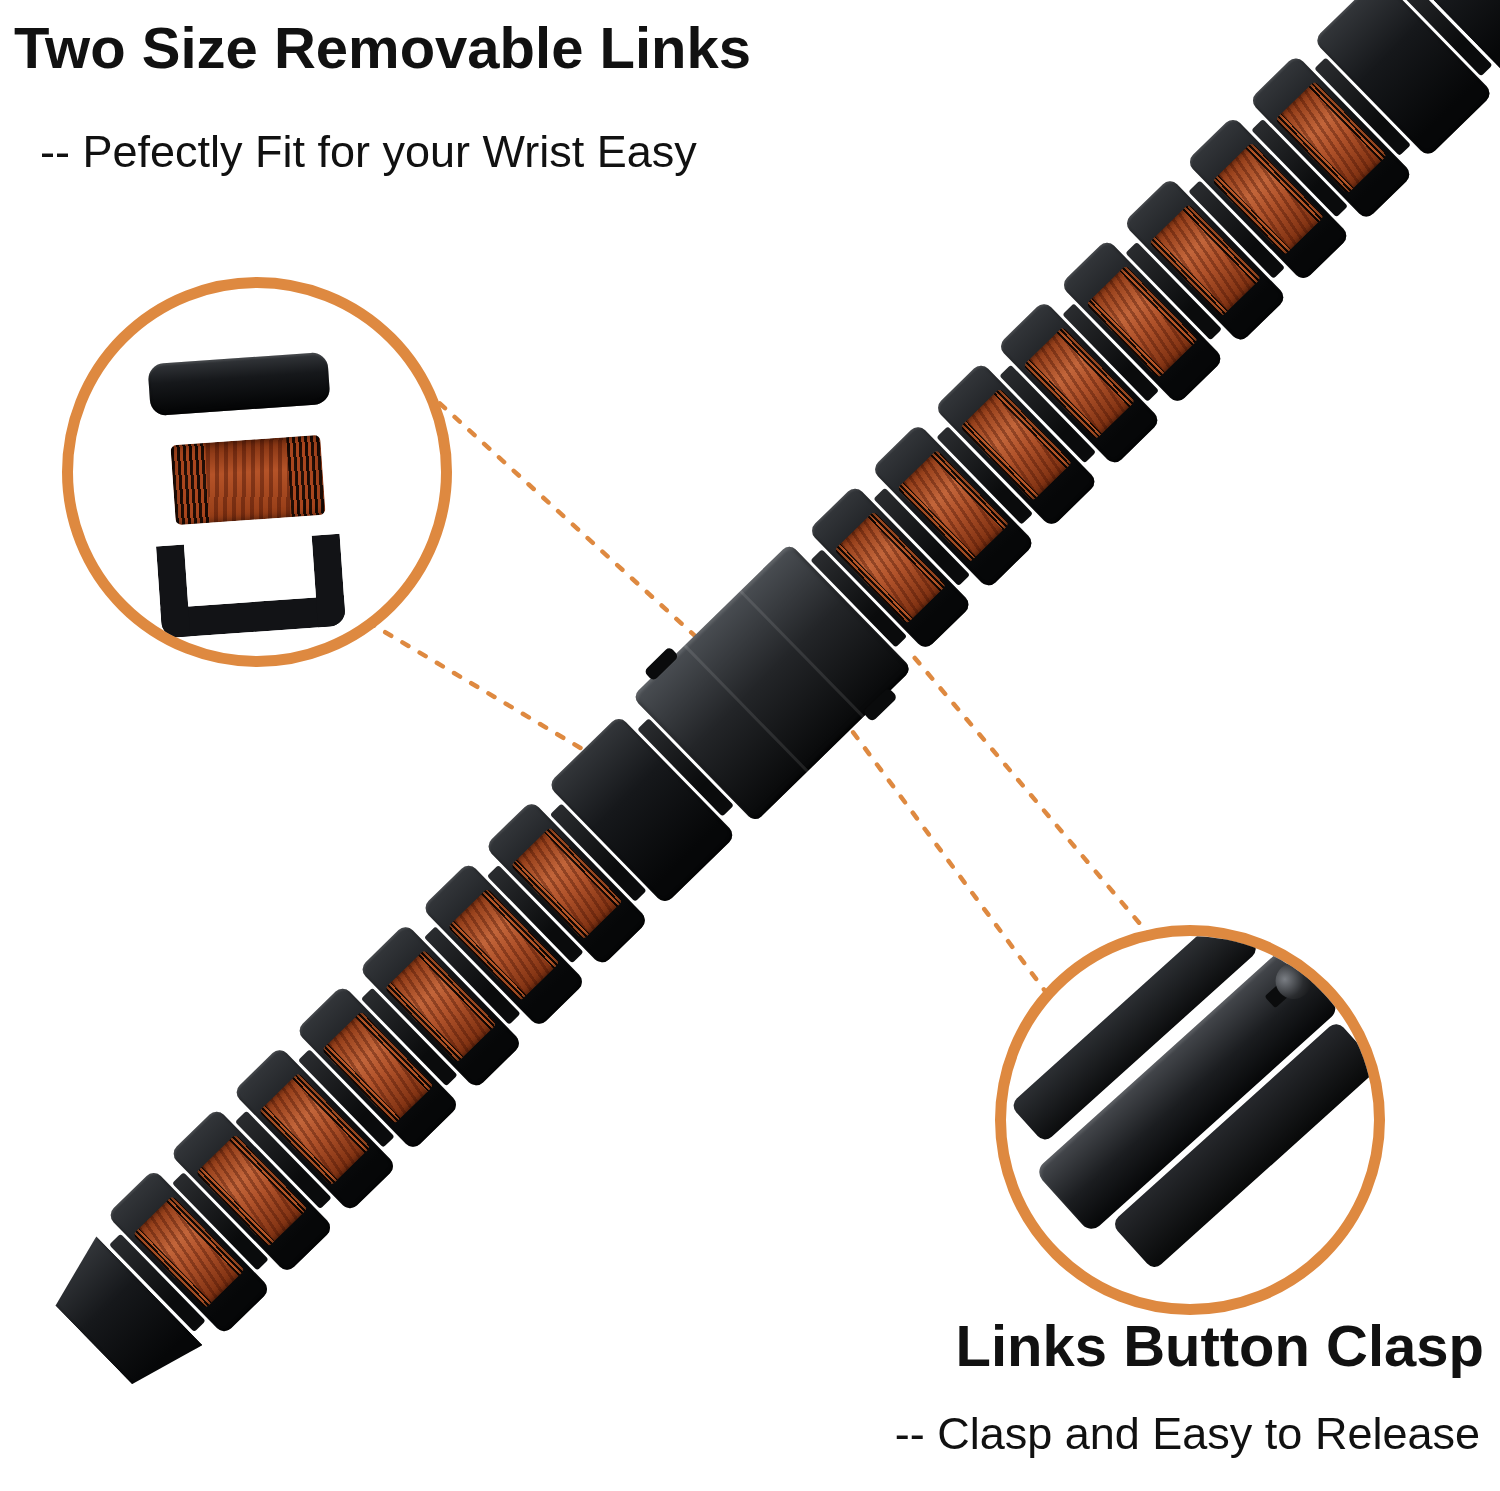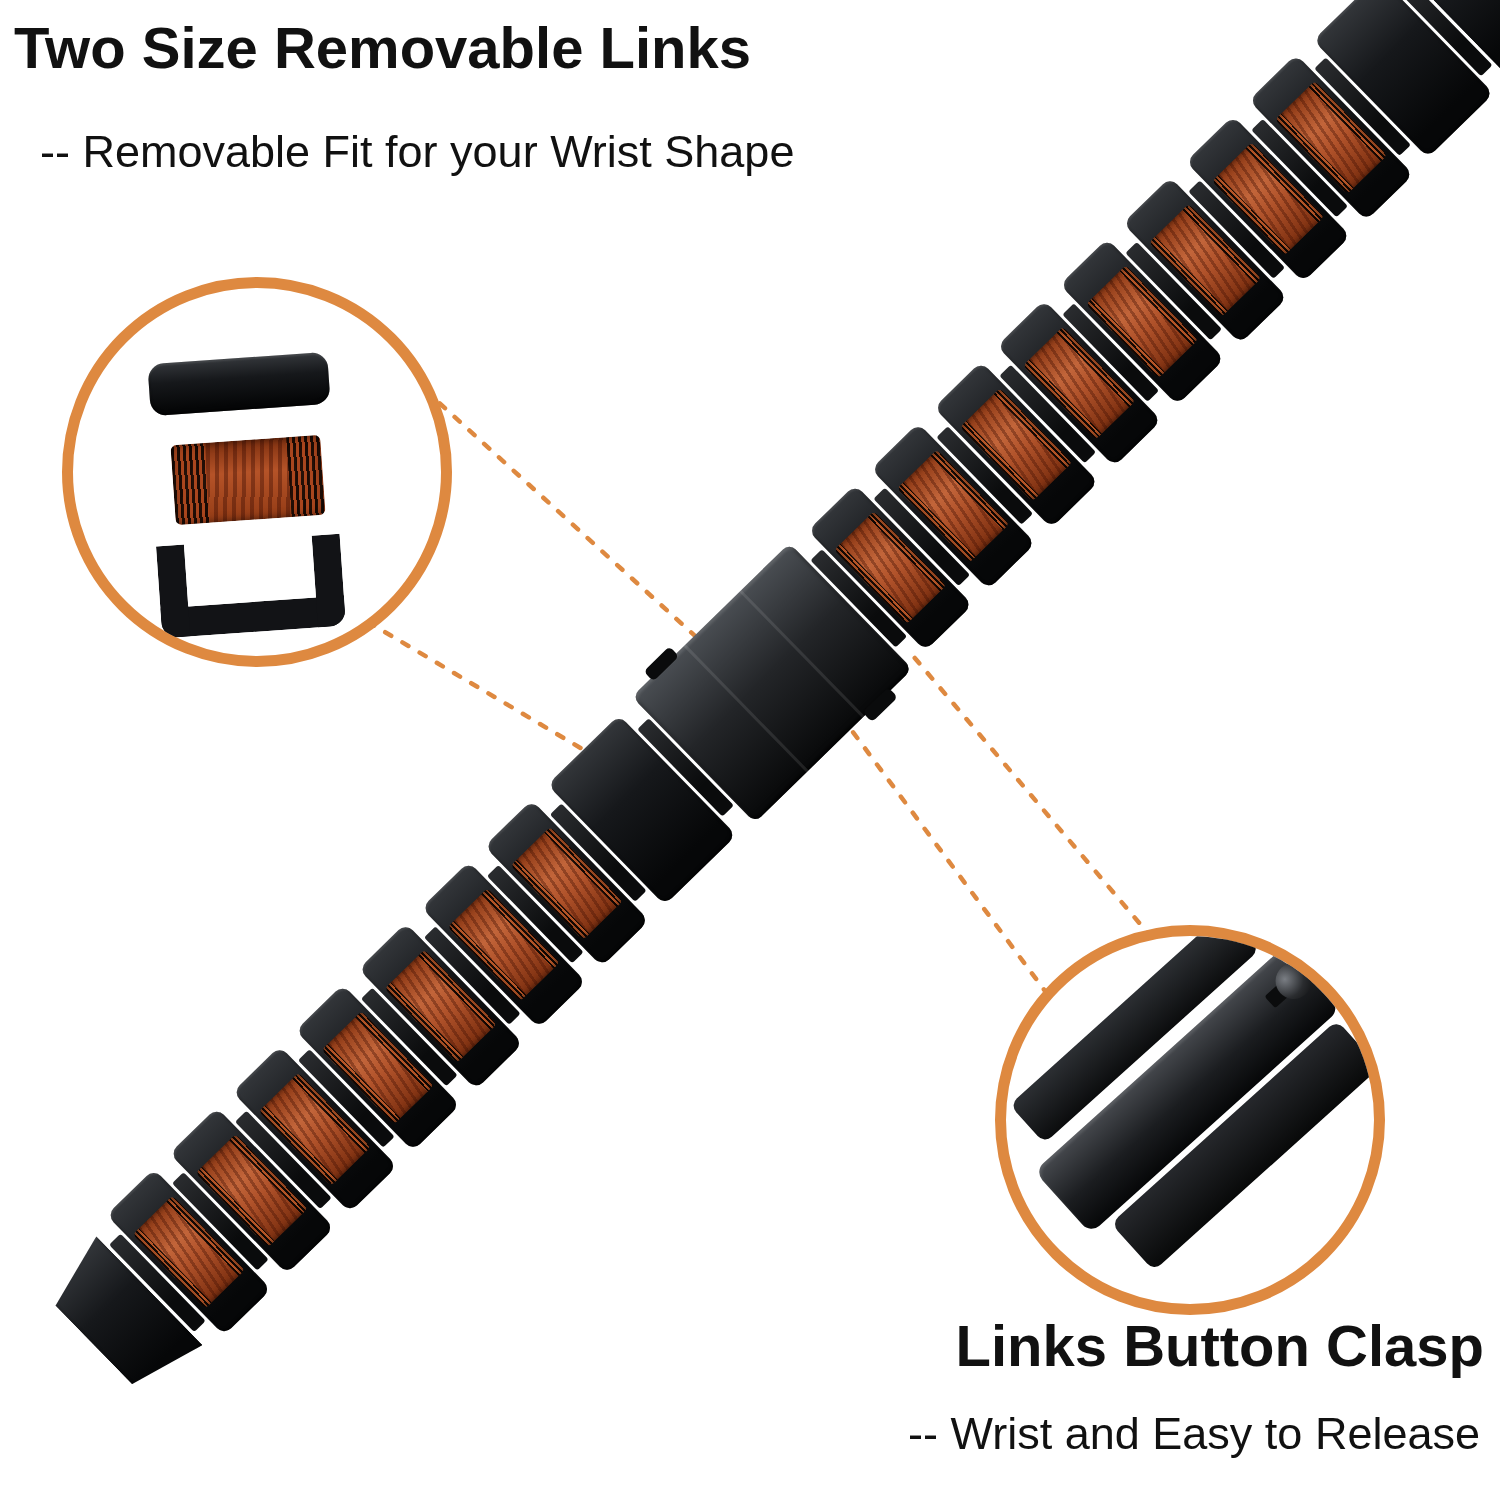--- a/index.html
+++ b/index.html
@@ -300,18 +300,18 @@
     <div class="clasp-group">
       <div class="cl-plate-top"></div>
       <div class="cl-plate-a"></div>
       <div class="cl-stem"></div>
       <div class="cl-button"></div>
       <div class="cl-plate-b"></div>
     </div>
   </div>
 
   <div class="title title-top">Two Size Removable Links</div>
-  <div class="subtitle subtitle-top">-- Removable Fit for your Wrist Shape</div>
+  <div class="subtitle subtitle-top">-- Pefectly Fit for your Wrist Easy</div>
 
   <div class="title title-bottom">Links Button Clasp</div>
-  <div class="subtitle subtitle-bottom">-- Wrist and Easy to Release</div>
+  <div class="subtitle subtitle-bottom">-- Clasp and Easy to Release</div>
 
 </div>
 
 </body></html>

